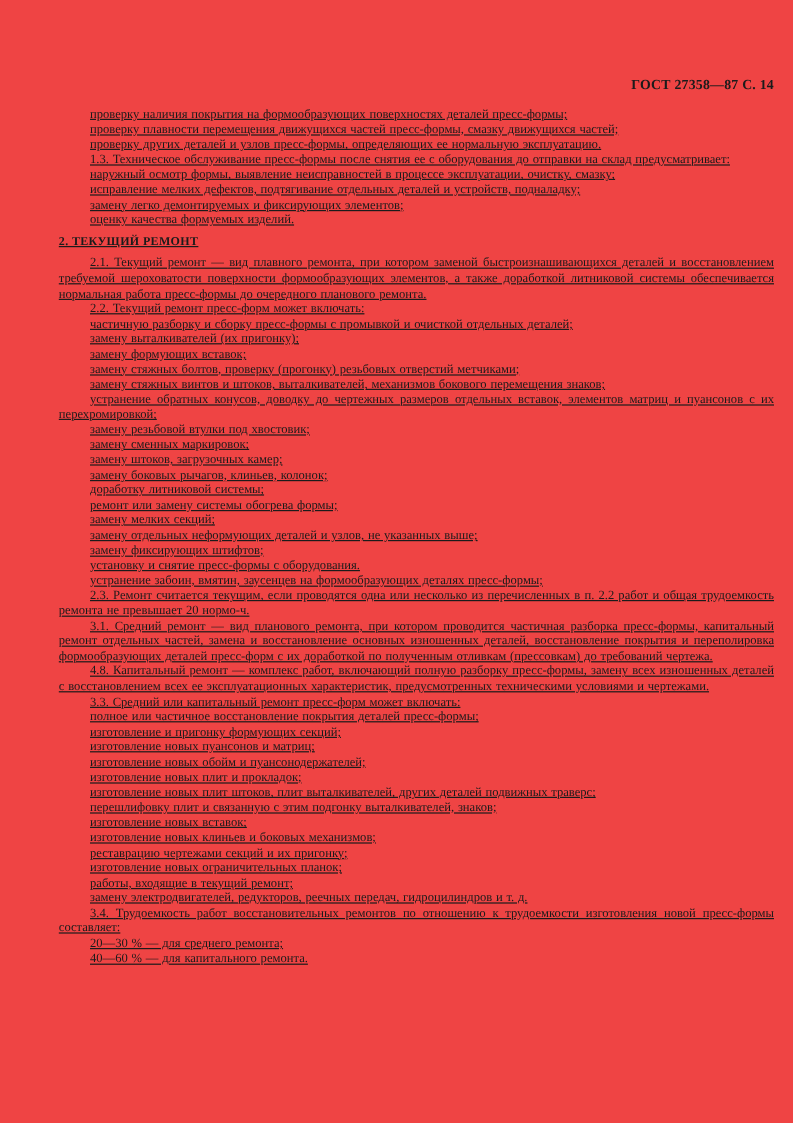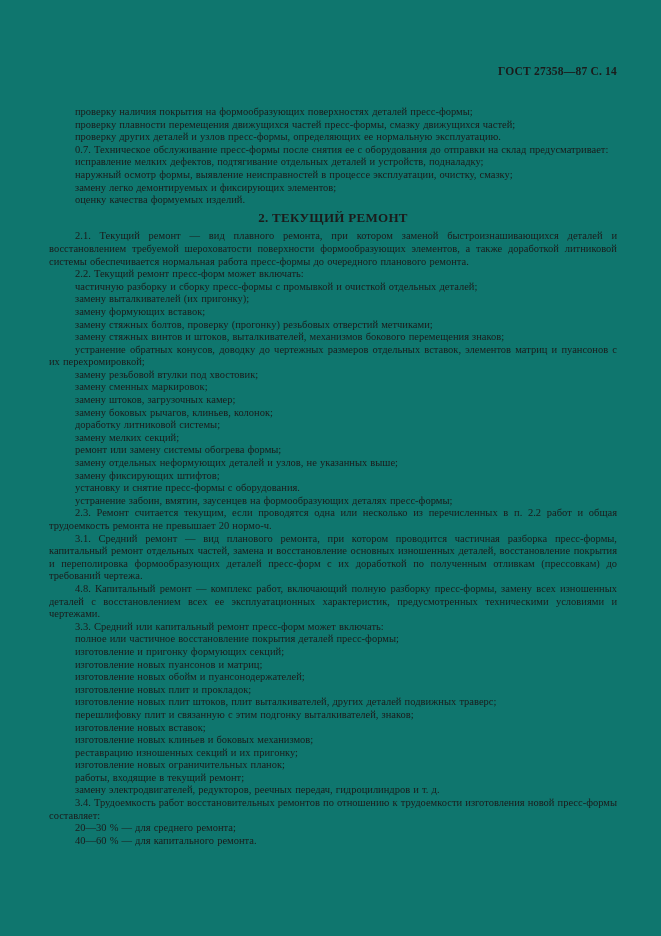--- a/index.html
+++ b/index.html
@@ -11,101 +11,102 @@
     width: 661px;
     height: 936px;
     overflow: hidden;
     position: relative;
     font-family: "Liberation Serif", "DejaVu Serif", serif;
     color: #1b1b1b;
   }
   .page {
     position: absolute;
     inset: 0;
-    padding: 64px 44px 0 49px;
+    padding: 64px 16px 0 49px;
     box-sizing: border-box;
-    background: #0f766e;
+    background: #ef4444;
   }
   .doc-header {
     text-align: right;
     font-weight: bold;
     font-size: 11.5px;
     line-height: 14px;
     letter-spacing: 0.2px;
     white-space: nowrap;
   }
   .doc-body {
-    margin-top: 28px;
+    margin-top: 12px;
+    text-decoration: underline;
   }
   .doc-body p.para {
     margin: 0;
     font-size: 10.5px;
     line-height: 12.6px;
     text-align: justify;
     text-indent: 26px;
     word-spacing: 0.5px;
   }
   .doc-body p.section-heading {
     margin: 5px 0 6px 0;
-    font-size: 13px;
+    font-size: 10px;
     line-height: 12.6px;
     font-weight: bold;
-    text-align: center;
+    text-align: left;
     text-indent: 0;
     letter-spacing: 0.3px;
   }
 </style>
 </head>
 <body>
 
 <div class="page">
   <div class="doc-header">ГОСТ 27358—87 С. 14</div>
   <div class="doc-body">
       <p class="para">проверку наличия покрытия на формообразующих поверхностях деталей пресс-формы;</p>
       <p class="para">проверку плавности перемещения движущихся частей пресс-формы, смазку движущихся частей;</p>
       <p class="para">проверку других деталей и узлов пресс-формы, определяющих ее нормальную эксплуатацию.</p>
-      <p class="para">0.7. Техническое обслуживание пресс-формы после снятия ее с оборудования до отправки на склад предусматривает:</p>
+      <p class="para">1.3. Техническое обслуживание пресс-формы после снятия ее с оборудования до отправки на склад предусматривает:</p>
+      <p class="para">наружный осмотр формы, выявление неисправностей в процессе эксплуатации, очистку, смазку;</p>
       <p class="para">исправление мелких дефектов, подтягивание отдельных деталей и устройств, подналадку;</p>
-      <p class="para">наружный осмотр формы, выявление неисправностей в процессе эксплуатации, очистку, смазку;</p>
       <p class="para">замену легко демонтируемых и фиксирующих элементов;</p>
       <p class="para">оценку качества формуемых изделий.</p>
       <p class="section-heading">2. ТЕКУЩИЙ РЕМОНТ</p>
       <p class="para">2.1. Текущий ремонт — вид плавного ремонта, при котором заменой быстроизнашивающихся деталей и восстановлением требуемой шероховатости поверхности формообразующих элементов, а также доработкой литниковой системы обеспечивается нормальная работа пресс-формы до очередного планового ремонта.</p>
       <p class="para">2.2. Текущий ремонт пресс-форм может включать:</p>
       <p class="para">частичную разборку и сборку пресс-формы с промывкой и очисткой отдельных деталей;</p>
       <p class="para">замену выталкивателей (их пригонку);</p>
       <p class="para">замену формующих вставок;</p>
       <p class="para">замену стяжных болтов, проверку (прогонку) резьбовых отверстий метчиками;</p>
       <p class="para">замену стяжных винтов и штоков, выталкивателей, механизмов бокового перемещения знаков;</p>
       <p class="para">устранение обратных конусов, доводку до чертежных размеров отдельных вставок, элементов матриц и пуансонов с их перехромировкой;</p>
       <p class="para">замену резьбовой втулки под хвостовик;</p>
       <p class="para">замену сменных маркировок;</p>
       <p class="para">замену штоков, загрузочных камер;</p>
       <p class="para">замену боковых рычагов, клиньев, колонок;</p>
       <p class="para">доработку литниковой системы;</p>
+      <p class="para">ремонт или замену системы обогрева формы;</p>
       <p class="para">замену мелких секций;</p>
-      <p class="para">ремонт или замену системы обогрева формы;</p>
       <p class="para">замену отдельных неформующих деталей и узлов, не указанных выше;</p>
       <p class="para">замену фиксирующих штифтов;</p>
       <p class="para">установку и снятие пресс-формы с оборудования.</p>
       <p class="para">устранение забоин, вмятин, заусенцев на формообразующих деталях пресс-формы;</p>
       <p class="para">2.3. Ремонт считается текущим, если проводятся одна или несколько из перечисленных в п. 2.2 работ и общая трудоемкость ремонта не превышает 20 нормо-ч.</p>
       <p class="para">3.1. Средний ремонт — вид планового ремонта, при котором проводится частичная разборка пресс-формы, капитальный ремонт отдельных частей, замена и восстановление основных изношенных деталей, восстановление покрытия и переполировка формообразующих деталей пресс-форм с их доработкой по полученным отливкам (прессовкам) до требований чертежа.</p>
       <p class="para">4.8. Капитальный ремонт — комплекс работ, включающий полную разборку пресс-формы, замену всех изношенных деталей с восстановлением всех ее эксплуатационных характеристик, предусмотренных техническими условиями и чертежами.</p>
       <p class="para">3.3. Средний или капитальный ремонт пресс-форм может включать:</p>
       <p class="para">полное или частичное восстановление покрытия деталей пресс-формы;</p>
       <p class="para">изготовление и пригонку формующих секций;</p>
       <p class="para">изготовление новых пуансонов и матриц;</p>
       <p class="para">изготовление новых обойм и пуансонодержателей;</p>
       <p class="para">изготовление новых плит и прокладок;</p>
       <p class="para">изготовление новых плит штоков, плит выталкивателей, других деталей подвижных траверс;</p>
       <p class="para">перешлифовку плит и связанную с этим подгонку выталкивателей, знаков;</p>
       <p class="para">изготовление новых вставок;</p>
       <p class="para">изготовление новых клиньев и боковых механизмов;</p>
-      <p class="para">реставрацию изношенных секций и их пригонку;</p>
+      <p class="para">реставрацию чертежами секций и их пригонку;</p>
       <p class="para">изготовление новых ограничительных планок;</p>
       <p class="para">работы, входящие в текущий ремонт;</p>
       <p class="para">замену электродвигателей, редукторов, реечных передач, гидроцилиндров и т. д.</p>
       <p class="para">3.4. Трудоемкость работ восстановительных ремонтов по отношению к трудоемкости изготовления новой пресс-формы составляет:</p>
       <p class="para">20—30 % — для среднего ремонта;</p>
       <p class="para">40—60 % — для капитального ремонта.</p>
     </div>
 </div>
 
 </body></html>

